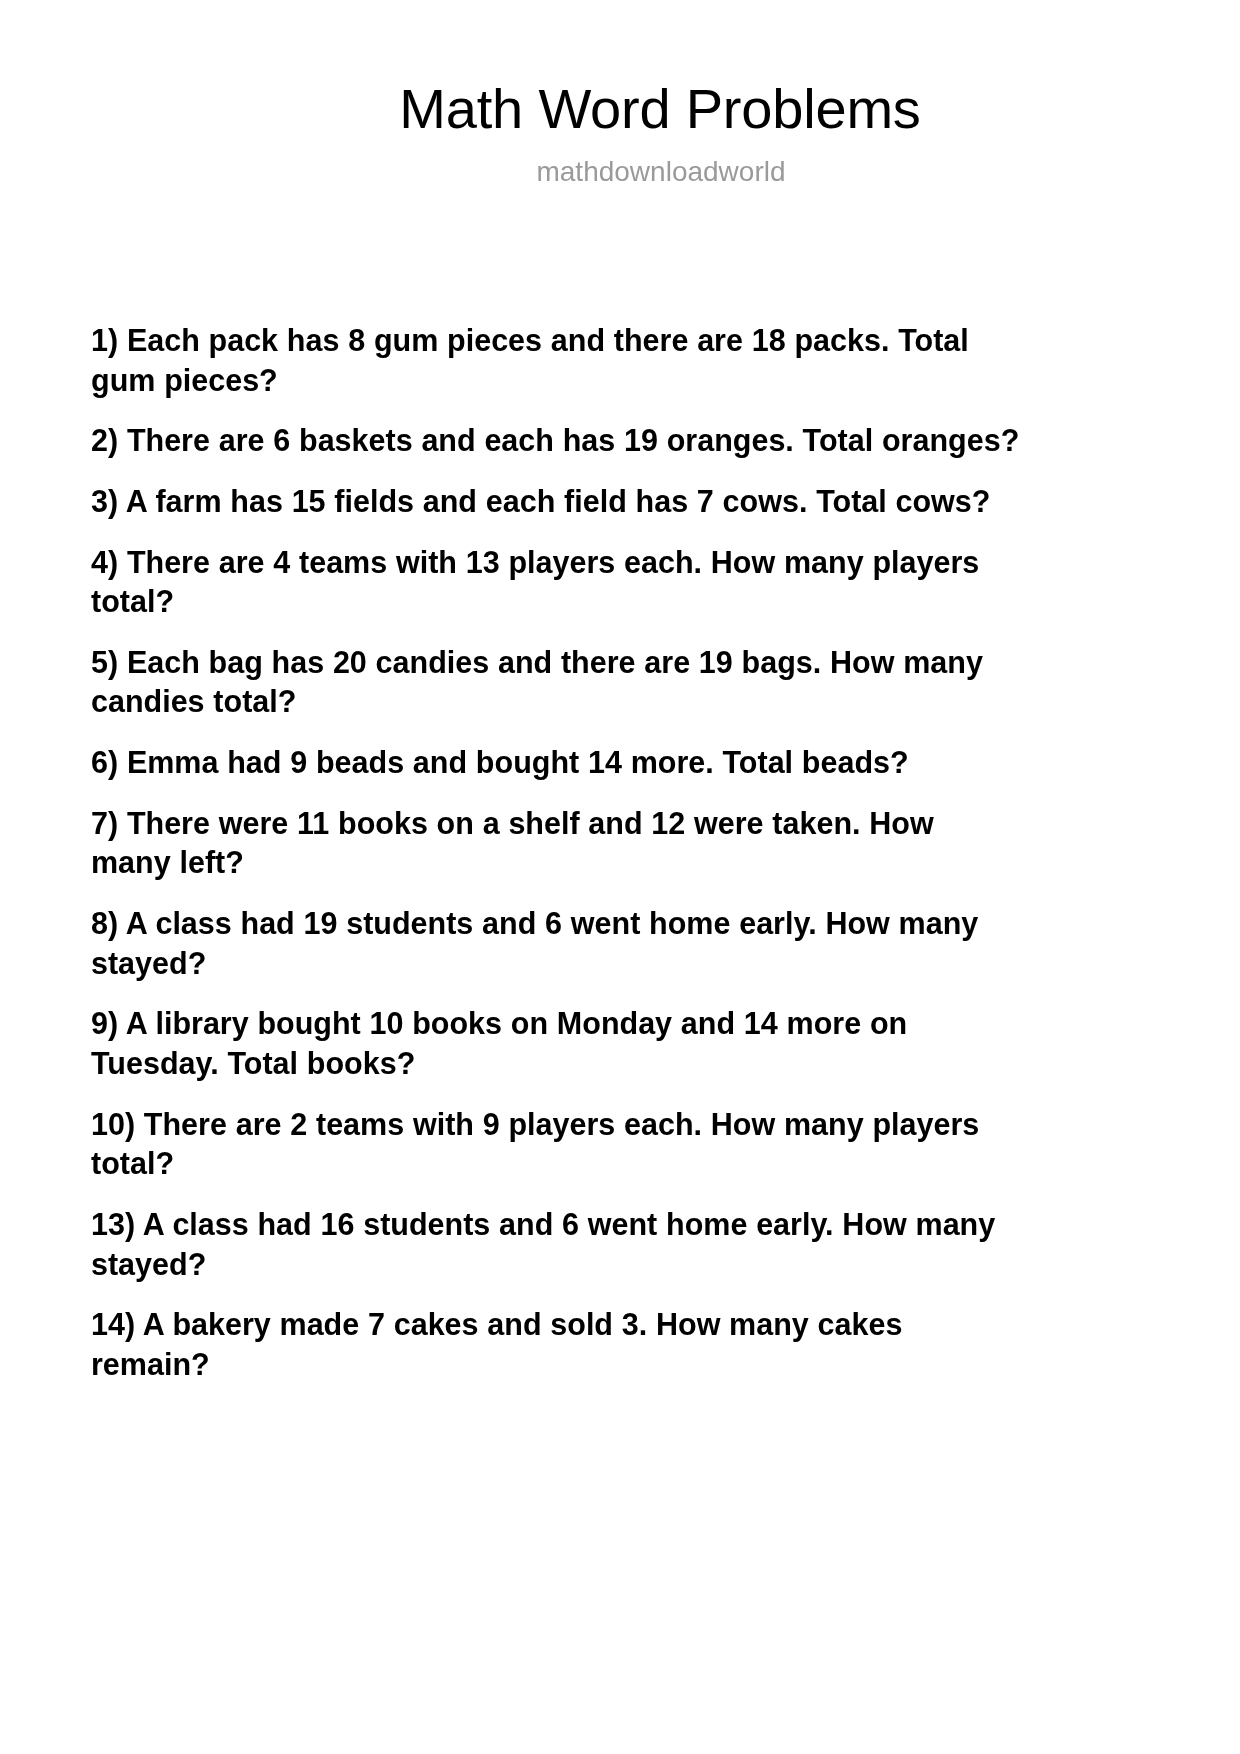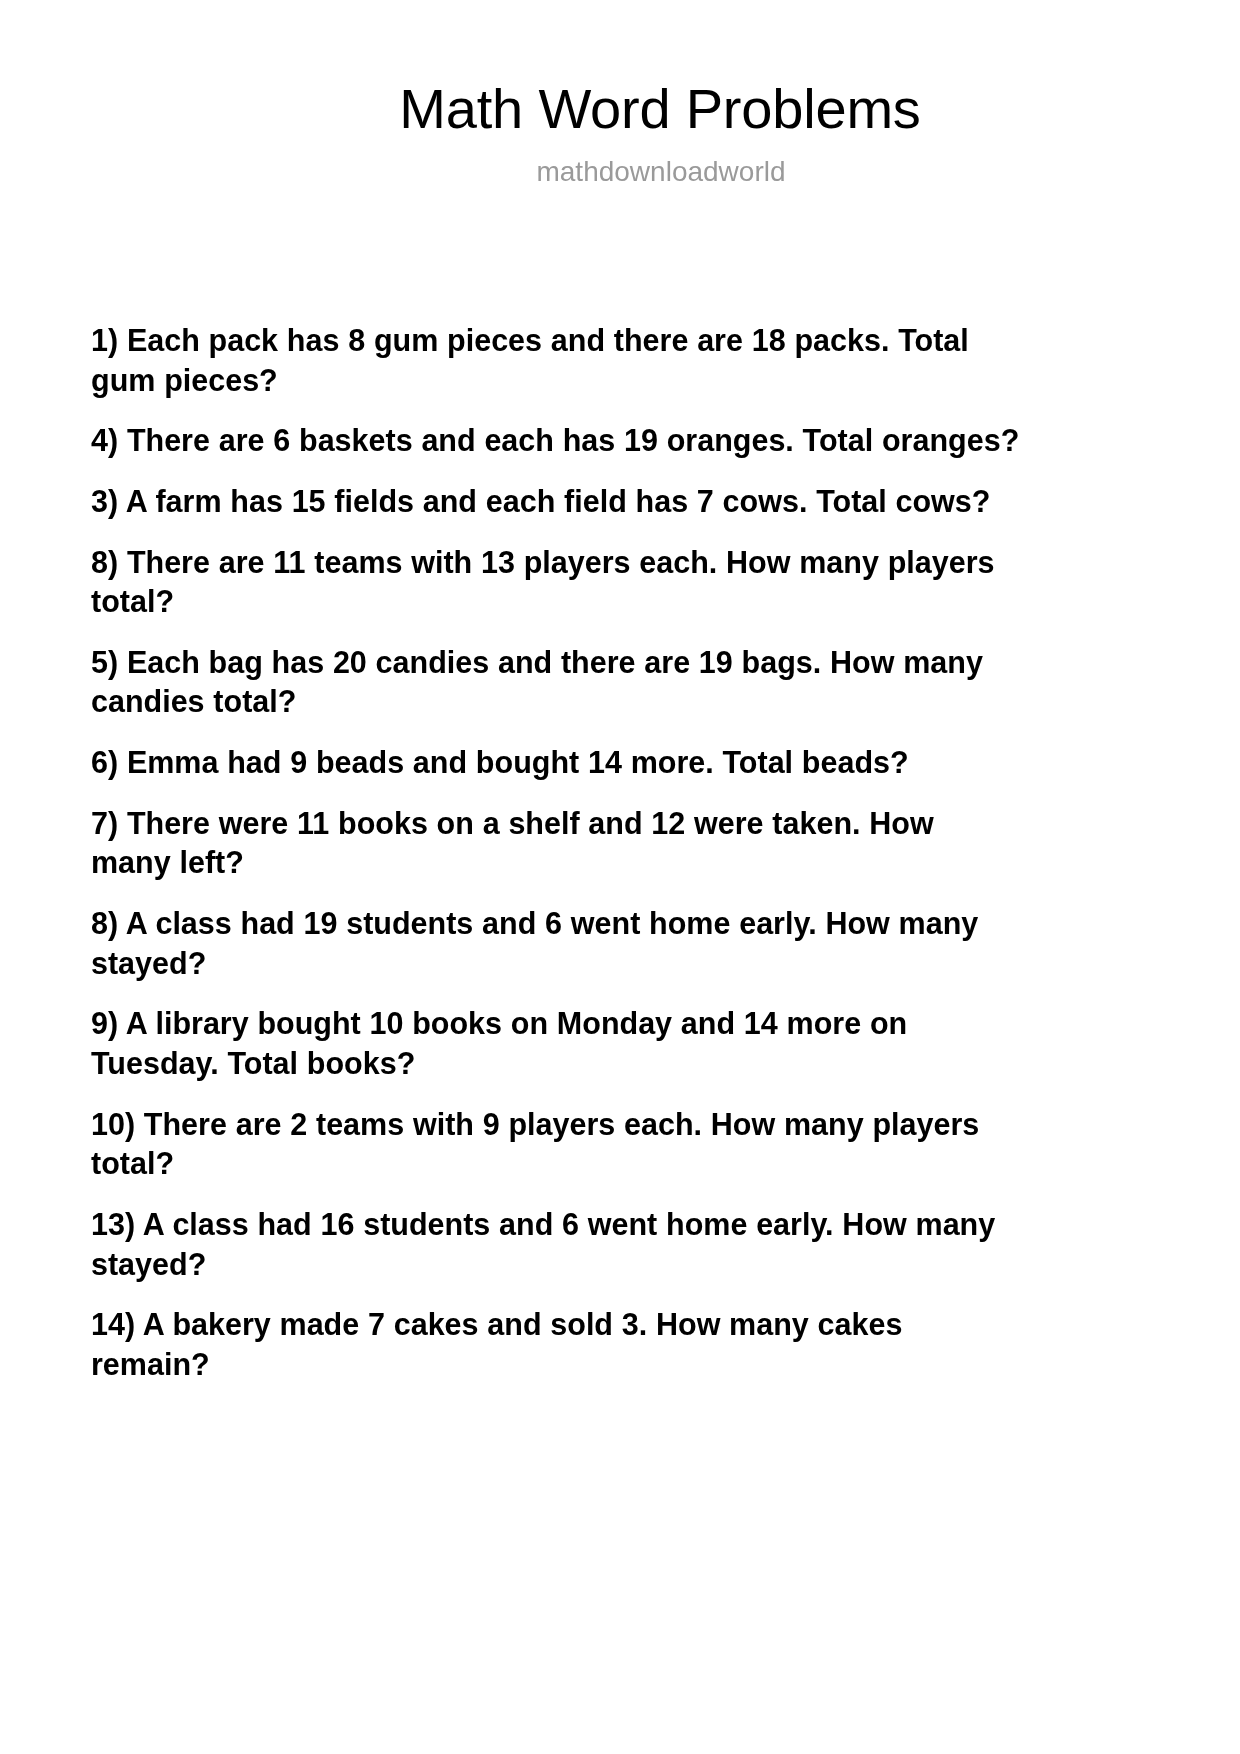--- a/index.html
+++ b/index.html
@@ -75,23 +75,23 @@
 <div class="page">
   <div class="content">
 
     <div class="doc-header">
       <h1 class="doc-title">Math Word Problems</h1>
       <p class="doc-subtitle">mathdownloadworld</p>
     </div>
 
     <ol class="problems">
       <li class="problem">1) Each pack has 8 gum pieces and there are 18 packs. Total gum pieces?</li>
-      <li class="problem">4) There are 6 baskets and each has 19 oranges. Total oranges?</li>
+      <li class="problem">2) There are 6 baskets and each has 19 oranges. Total oranges?</li>
       <li class="problem">3) A farm has 15 fields and each field has 7 cows. Total cows?</li>
-      <li class="problem">8) There are 11 teams with 13 players each. How many players total?</li>
+      <li class="problem">4) There are 4 teams with 13 players each. How many players total?</li>
       <li class="problem">5) Each bag has 20 candies and there are 19 bags. How many candies total?</li>
       <li class="problem">6) Emma had 9 beads and bought 14 more. Total beads?</li>
       <li class="problem">7) There were 11 books on a shelf and 12 were taken. How many left?</li>
       <li class="problem">8) A class had 19 students and 6 went home early. How many stayed?</li>
       <li class="problem">9) A library bought 10 books on Monday and 14 more on Tuesday. Total books?</li>
       <li class="problem">10) There are 2 teams with 9 players each. How many players total?</li>
       <li class="problem">13) A class had 16 students and 6 went home early. How many stayed?</li>
       <li class="problem">14) A bakery made 7 cakes and sold 3. How many cakes remain?</li>
     </ol>
 

